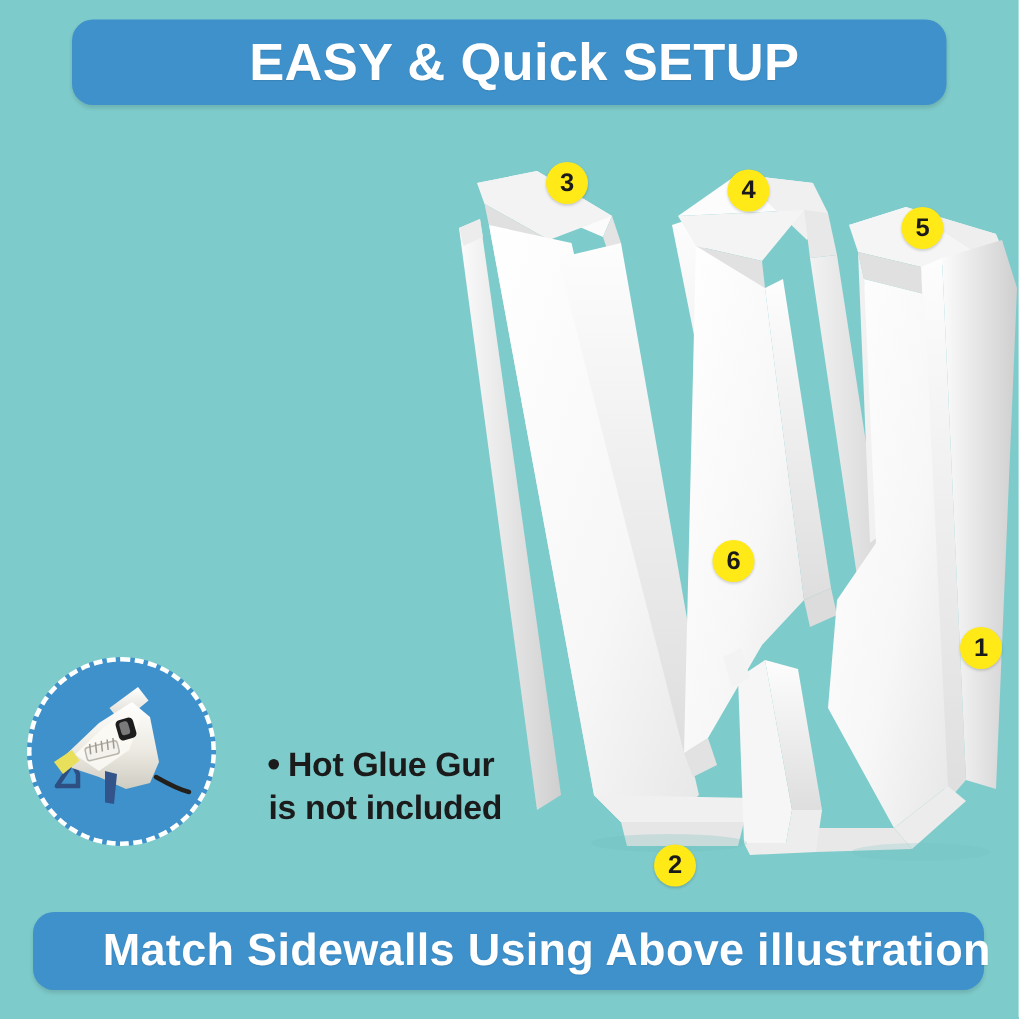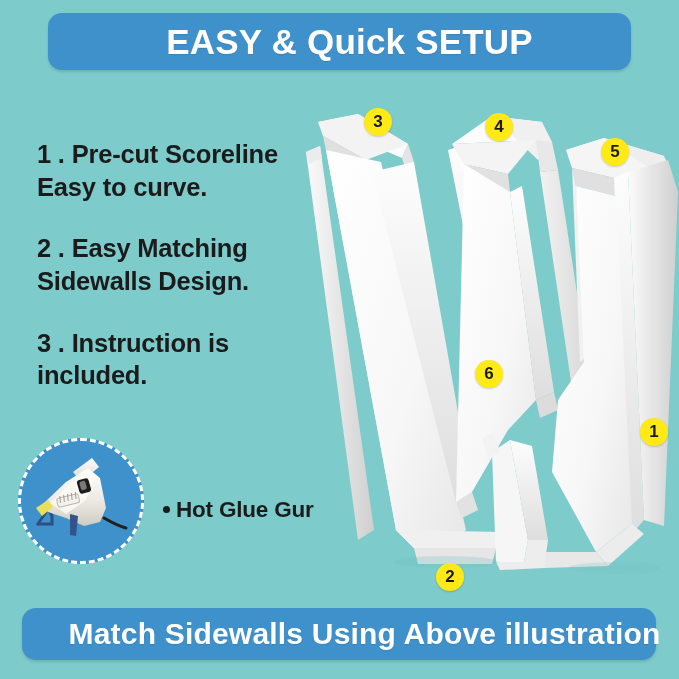--- a/index.html
+++ b/index.html
@@ -101,21 +101,21 @@
   #glue-text {
     position: absolute;
     left: 145px;
     top: 57px;
     color: #1b1b1b;
     font-size: 22.5px;
     font-weight: bold;
     line-height: 1.30;
     letter-spacing: -0.2px;
   }
-  #glue-text .ln { display: block; white-space: nowrap; }
+  #glue-text .ln { display: block; white-space: nowrap; margin-left: 16px; }
   .bullet-dot {
     display: inline-block;
     width: 7px;
     height: 7px;
     border-radius: 50%;
     background: #1b1b1b;
     vertical-align: 4px;
     margin-right: 6px;
   }
 
@@ -147,34 +147,20 @@
 </style>
 </head>
 <body>
 
 <div id="stage">
 
   <div class="banner" id="top-banner">
     <span class="banner-text">EASY &amp; Quick SETUP</span>
   </div>
 
-  <div id="feature-list">
-    <div class="feature-item">
-      <span class="ln">1 . Pre-cut Scoreline</span>
-      <span class="ln">Easy to curve.</span>
-    </div>
-    <div class="feature-item">
-      <span class="ln">2 . Easy Matching</span>
-      <span class="ln">Sidewalls Design.</span>
-    </div>
-    <div class="feature-item">
-      <span class="ln">3 . Instruction is</span>
-      <span class="ln">included.</span>
-    </div>
-  </div>
 
   <div id="glue-note">
     <div id="glue-circle"></div>
     <div id="glue-gun-icon">
       <svg viewBox="0 0 110 110" xmlns="http://www.w3.org/2000/svg">
         <defs>
           <linearGradient id="gunBody" x1="0" y1="0" x2="0" y2="1">
             <stop offset="0%" stop-color="#ffffff"></stop>
             <stop offset="55%" stop-color="#eceae2"></stop>
             <stop offset="100%" stop-color="#cfccc2"></stop>
@@ -208,20 +194,21 @@
           <line x1="42" y1="55" x2="43" y2="48" transform="rotate(-14 42 54)"></line>
           <line x1="46" y1="55" x2="47" y2="48" transform="rotate(-14 42 54)"></line>
           <line x1="50" y1="55" x2="51" y2="48" transform="rotate(-14 42 54)"></line>
         </g>
 
         <path d="M78 72 Q92 80 100 82" stroke="#23201c" stroke-width="3" fill="none" stroke-linecap="round"></path>
       </svg>
     </div>
     <div id="glue-text">
       <span class="ln"><span class="bullet-dot"></span><span>Hot Glue Gur</span></span>
+      <span class="ln">is not included</span>
     </div>
   </div>
 
   <div id="letter-w">
     <svg viewBox="0 0 383 490" xmlns="http://www.w3.org/2000/svg">
       <defs>
         <linearGradient id="faceG" x1="0" y1="0" x2="1" y2="1">
           <stop offset="0%" stop-color="#ffffff"></stop>
           <stop offset="60%" stop-color="#f7f7f7"></stop>
           <stop offset="100%" stop-color="#e7e7e7"></stop>

